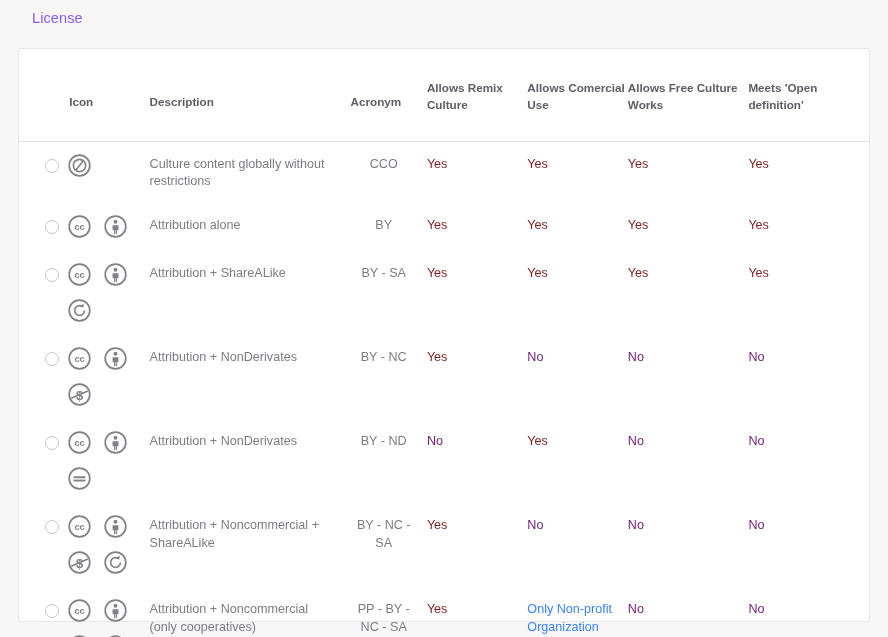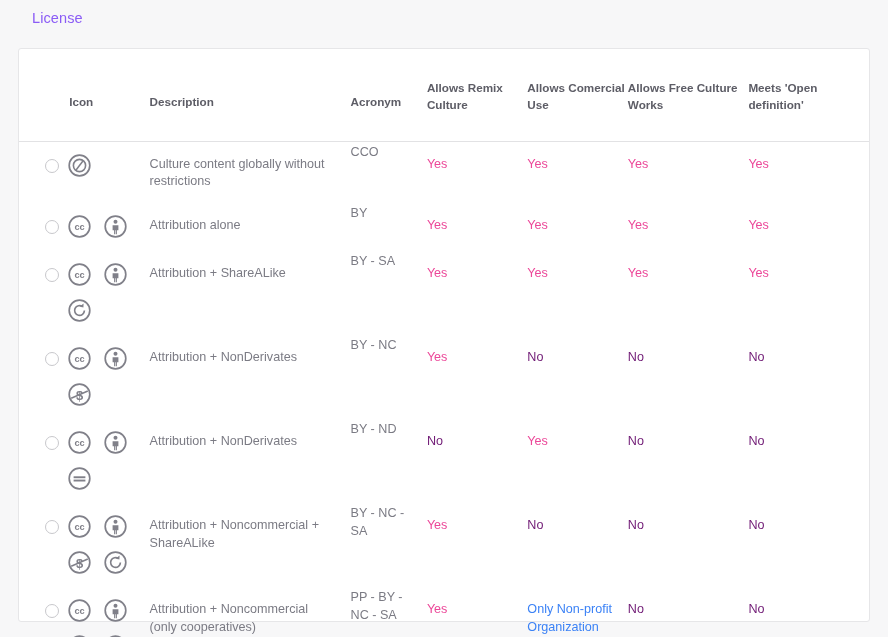--- a/index.html
+++ b/index.html
@@ -69,39 +69,39 @@
   tbody td {
     vertical-align: top;
     padding: 12px 0 12px 0;
     font-size: 12.6px;
     color: #7b7b84;
     line-height: 1.42;
   }
   tbody tr td.cell-radio { padding-top: 17px; }
   tbody tr td.cell-icon  { padding-top: 11px; }
   tbody tr td.cell-desc  { padding-top: 14px; padding-right: 14px; }
-  tbody tr td.cell-acr   { padding-top: 2px; padding-right: 10px; }
+  tbody tr td.cell-acr   { padding-top: 14px; padding-right: 10px; text-align: center; }
   tbody tr td.cell-val   { padding-top: 14px; }
 
   .radio {
     width: 14px; height: 14px;
     border: 1px solid #c8c8cc;
     border-radius: 50%;
     background: #fff;
     display: block;
     margin-left: 26px;
     cursor: pointer;
   }
 
   .iconwrap { display: flex; flex-wrap: wrap; width: 62px; gap: 11px; }
   .ccicon { width: 25px; height: 25px; display: block; }
   .ccicon svg { display: block; }
 
   .val { font-size: 12.6px; line-height: 1.42; }
-  .val.yes { color: #ec4899; }
+  .val.yes { color: #7f1d1d; }
   .val.no  { color: #701a75; }
   .val.partial { color: #3b82f6; }
 </style>
 </head>
 <body>
 
 <div class="page">
 
   <div class="page-title">License</div>
 

